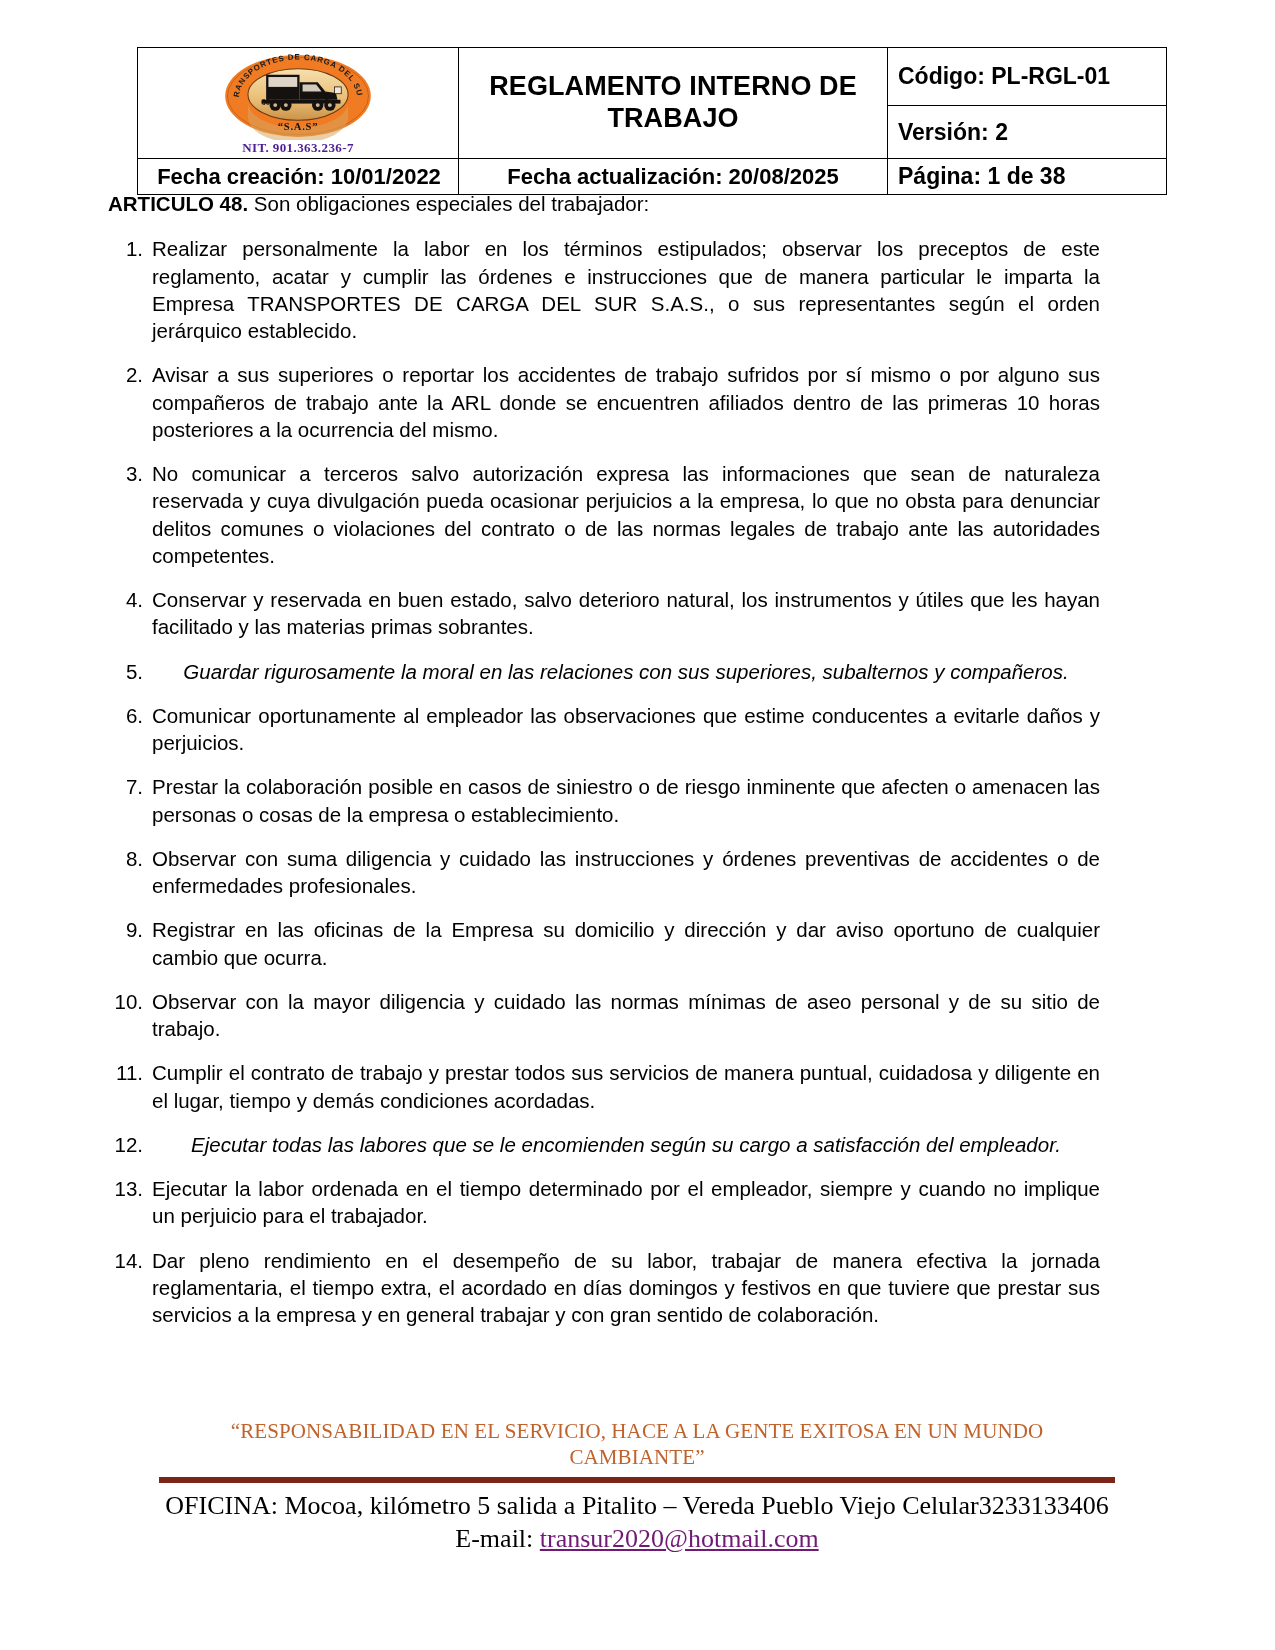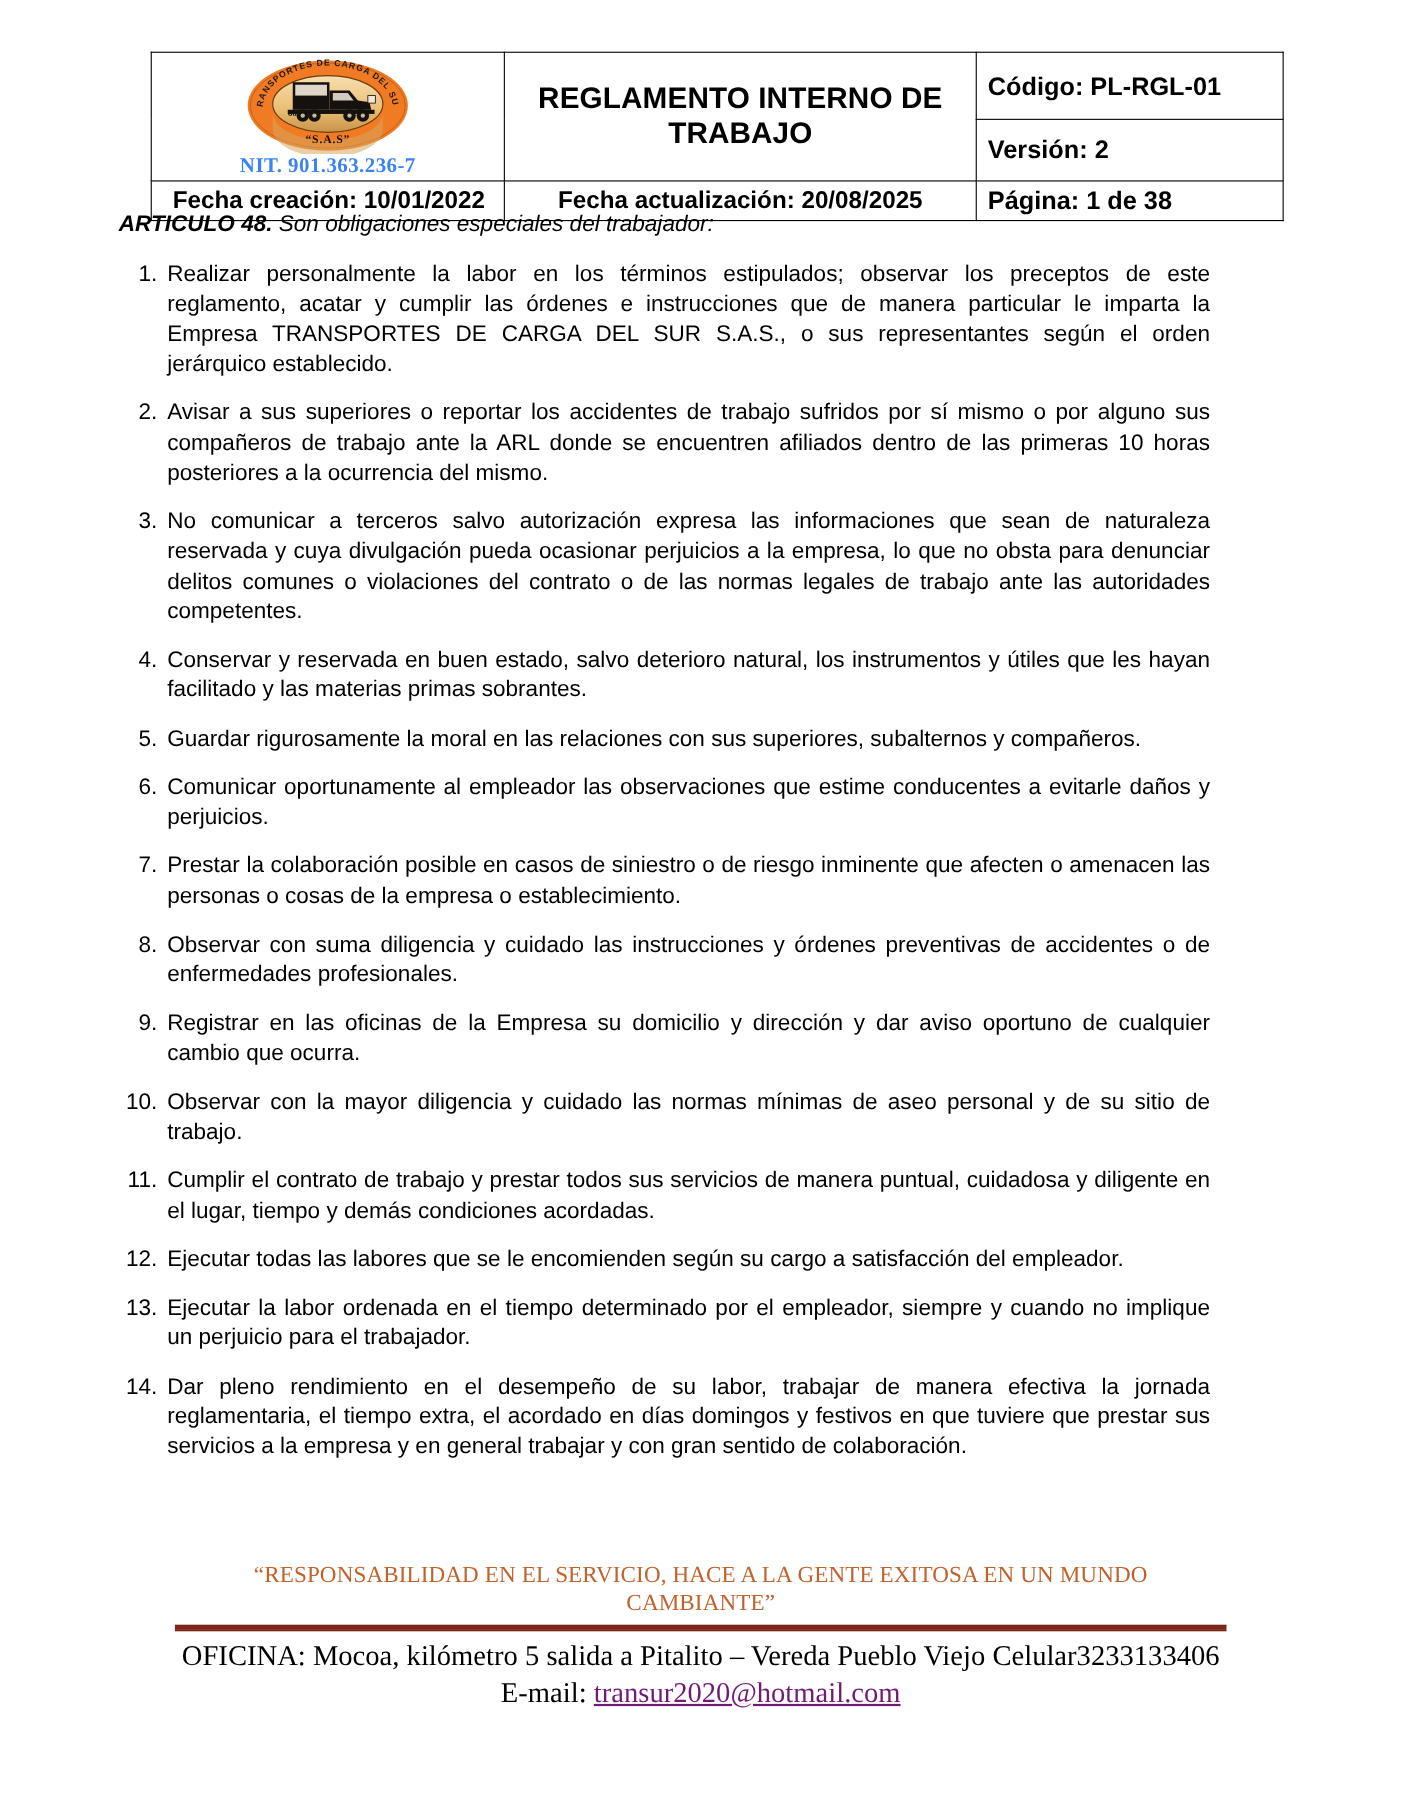--- a/index.html
+++ b/index.html
@@ -92,42 +92,41 @@
     line-height: 0;
   }
   .logo-oval {
     width: 154px;
     height: 88px;
     display: block;
     margin: 0 auto;
   }
   .logo-nit {
     font-family: "Liberation Serif", serif;
-    font-size: 19px;
+    font-size: 13px;
     font-weight: bold;
     letter-spacing: 0.4px;
     line-height: 1.1;
     margin-top: 1px;
-    color: #3b82f6;
+    color: #4c1d95;
     display: block;
   }
 
   
   .content {
     position: absolute;
     left: 108px;
     top: 190px;
     width: 992px;
     font-size: 20.5px;
     line-height: 1.33;
   }
   .intro {
     text-align: left;
     margin: 0 0 18px 0;
-    font-style: italic;
   }
   .intro .art-label { font-weight: bold; }
 
   ol.obligations {
     list-style: none;
     margin: 0;
     padding: 0;
   }
   ol.obligations > li {
     display: flex;
@@ -139,21 +138,22 @@
     padding-right: 9px;
     box-sizing: border-box;
     white-space: nowrap;
   }
   ol.obligations > li .txt {
     flex: 1 1 auto;
     text-align: justify;
     text-justify: inter-word;
   }
   ol.obligations > li.nojust .txt {
-    text-align: left;
+    text-align: center;
+    font-style: italic;
   }
 
   
   .footer {
     position: absolute;
     left: 137px;
     top: 1418px;
     width: 1000px;
     text-align: center;
   }

